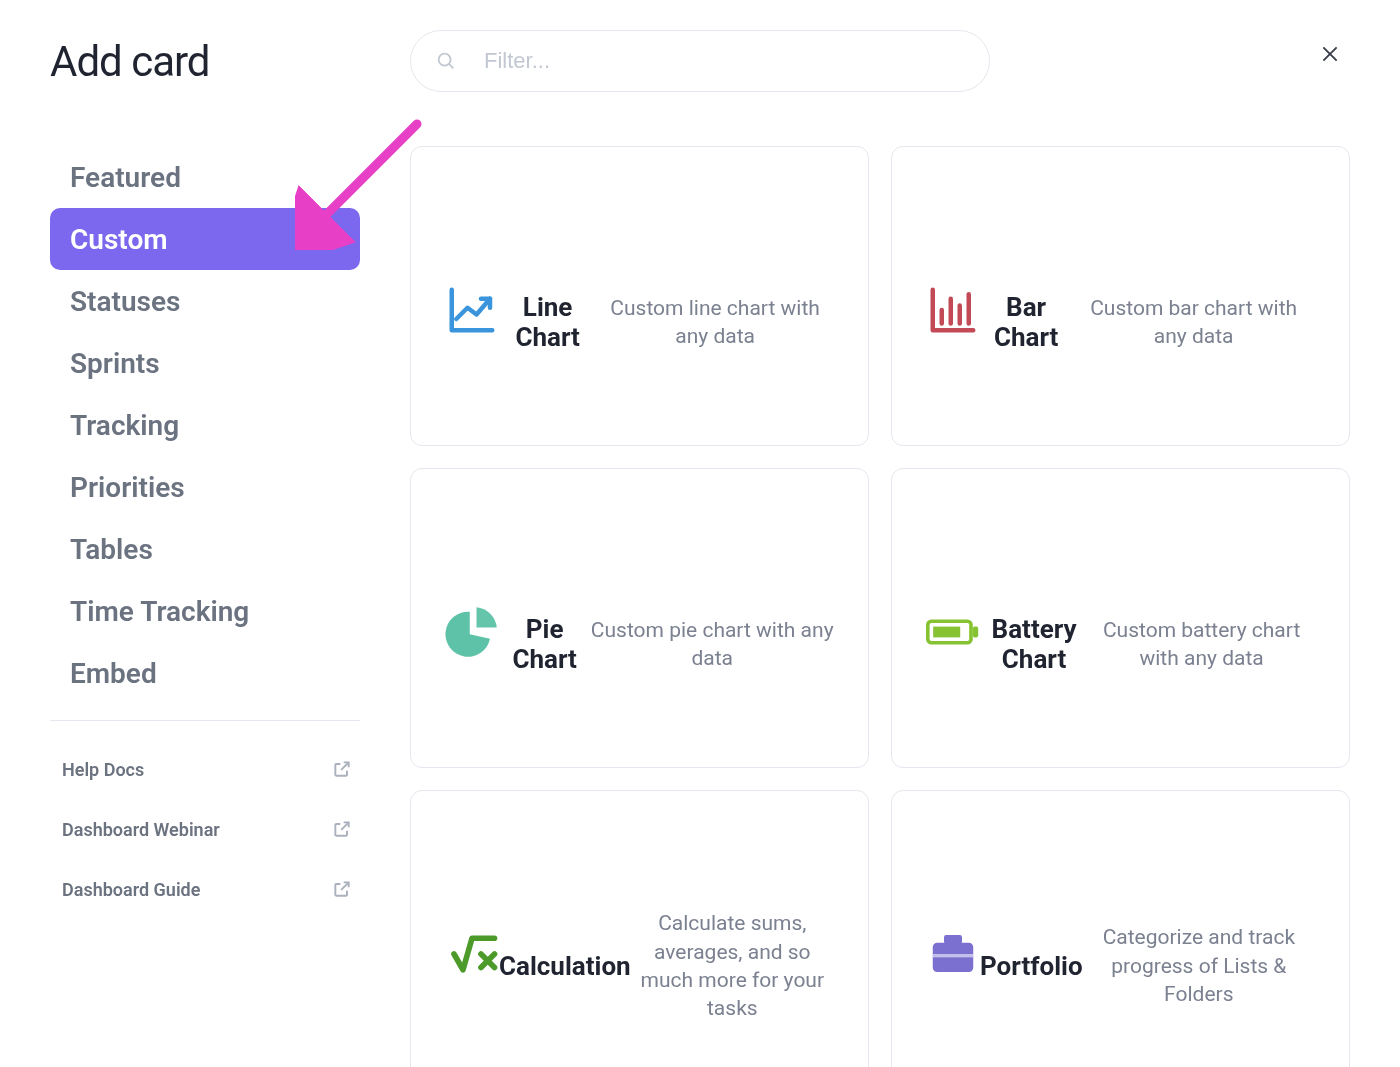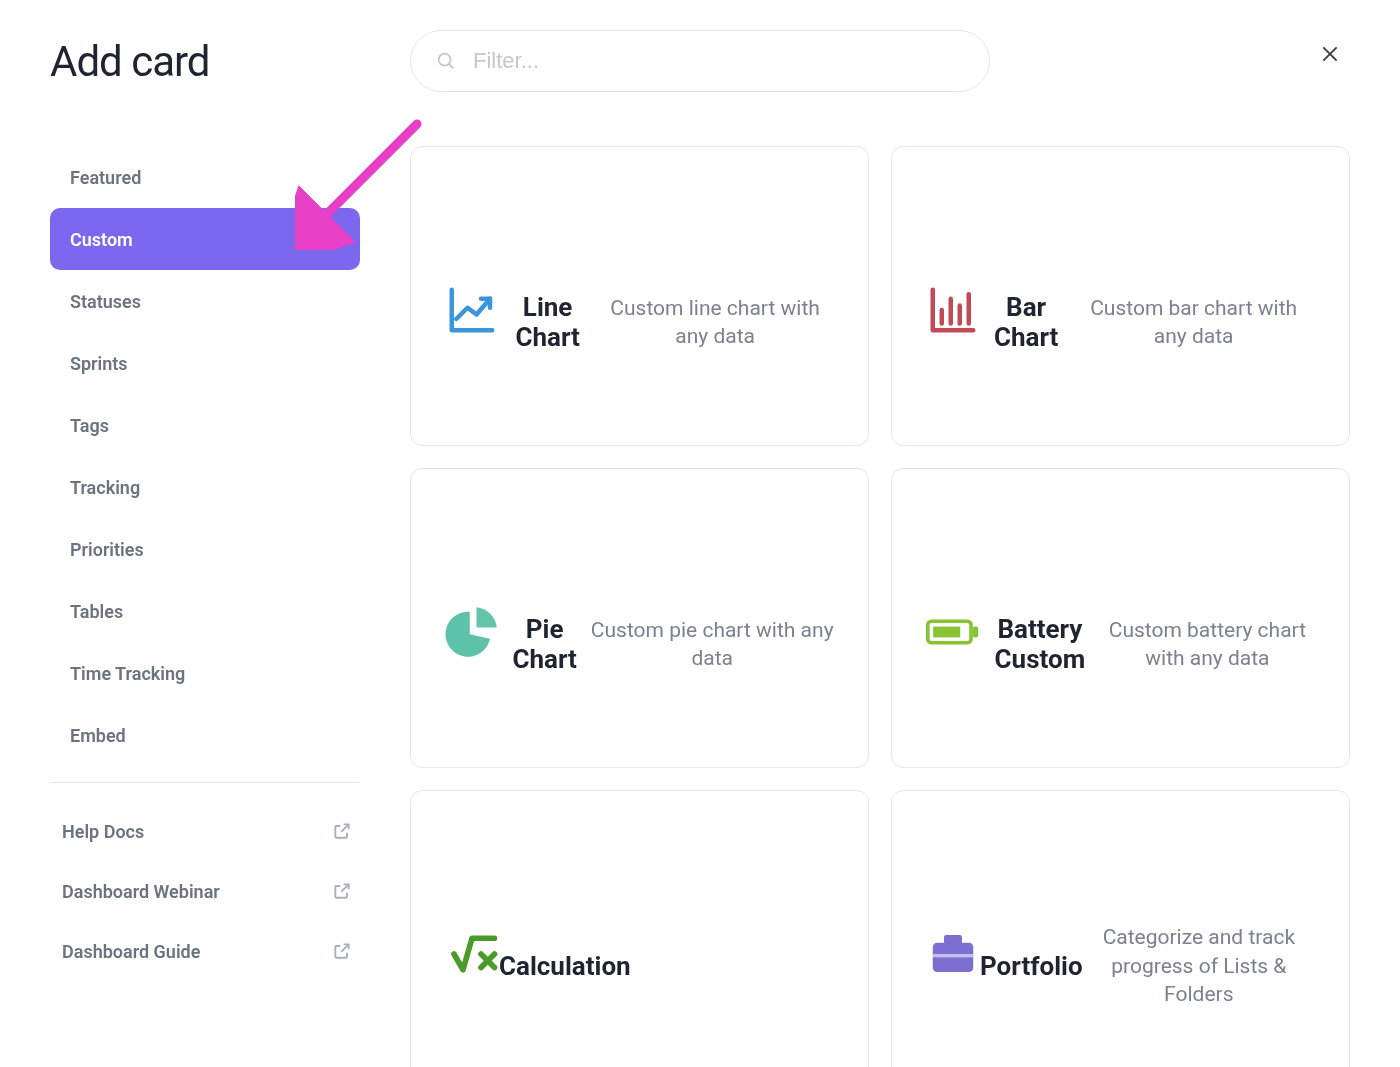--- a/index.html
+++ b/index.html
@@ -39,21 +39,21 @@
     flex:0 0 360px;
   }
   .search-wrap{
     flex:0 0 580px;
     height:62px;
     border:1px solid var(--border);
     border-radius:31px;
     display:flex;
     align-items:center;
     padding:0 24px;
-    gap:14px;
+    gap:25px;
   }
   .search-wrap input{
     border:none;
     outline:none;
     height:100%;
     flex:1;
     font-size:22px;
     color:var(--text-dark);
     background:transparent;
   }
@@ -76,21 +76,21 @@
   }
   .sidebar{
     flex:0 0 310px;
   }
   .side-item{
     height:62px;
     border-radius:10px;
     display:flex;
     align-items:center;
     padding:0 20px;
-    font-size:18px;
+    font-size:28px;
     font-weight:600;
     color:var(--text-grey);
     cursor:pointer;
   }
   .side-item.active{
     background:var(--side-active);
     color:#fff;
   }
   .side-divider{
     height:1px;background:var(--border);
@@ -180,23 +180,20 @@
     <div class="side-item active">
         <span>Custom</span>
       </div>
     <div class="side-item">
         <span>Statuses</span>
       </div>
     <div class="side-item">
         <span>Sprints</span>
       </div>
     <div class="side-item">
-        <span>Tags</span>
-      </div>
-    <div class="side-item">
         <span>Tracking</span>
       </div>
     <div class="side-item">
         <span>Priorities</span>
       </div>
     <div class="side-item">
         <span>Tables</span>
       </div>
     <div class="side-item">
         <span>Time Tracking</span>
@@ -281,33 +278,34 @@
     </div>
 
     <div class="card">
       <div class="icon-slot">
         <svg viewBox="0 0 60 36">
           <rect x="2" y="6" width="48" height="24" rx="4" fill="none" stroke="var(--icon-green)" stroke-width="4"></rect>
           <rect x="52" y="12" width="6" height="12" rx="2" fill="var(--icon-green)"></rect>
           <rect x="8" y="12" width="30" height="12" fill="var(--icon-green)"></rect>
         </svg>
       </div>
-      <div class="card-title">Battery Custom</div>
+      <div class="card-title">Battery Chart</div>
       <div class="card-desc">Custom battery chart with any data</div>
     </div>
 
     <div class="card">
       <div class="icon-slot">
         <svg viewBox="0 0 48 48" fill="none" stroke="#4c9a2a" stroke-width="5" stroke-linecap="round" stroke-linejoin="round">
           <path d="M44 10 H24 L16 38 L8 24"></path>
           <line x1="32" y1="24" x2="44" y2="36"></line>
           <line x1="44" y1="24" x2="32" y2="36"></line>
         </svg>
       </div>
       <div class="card-title">Calculation</div>
+      <div class="card-desc">Calculate sums, averages, and so much more for your tasks</div>
     </div>
 
     <div class="card">
       <div class="icon-slot">
         <svg viewBox="0 0 48 48">
           <g fill="var(--icon-purple)">
             <rect x="6" y="14" width="36" height="26" rx="4"></rect>
             <rect x="16" y="7" width="16" height="8" rx="2"></rect>
             <rect x="6" y="24" width="36" height="3" fill="#fff" opacity="0.55"></rect>
           </g>

